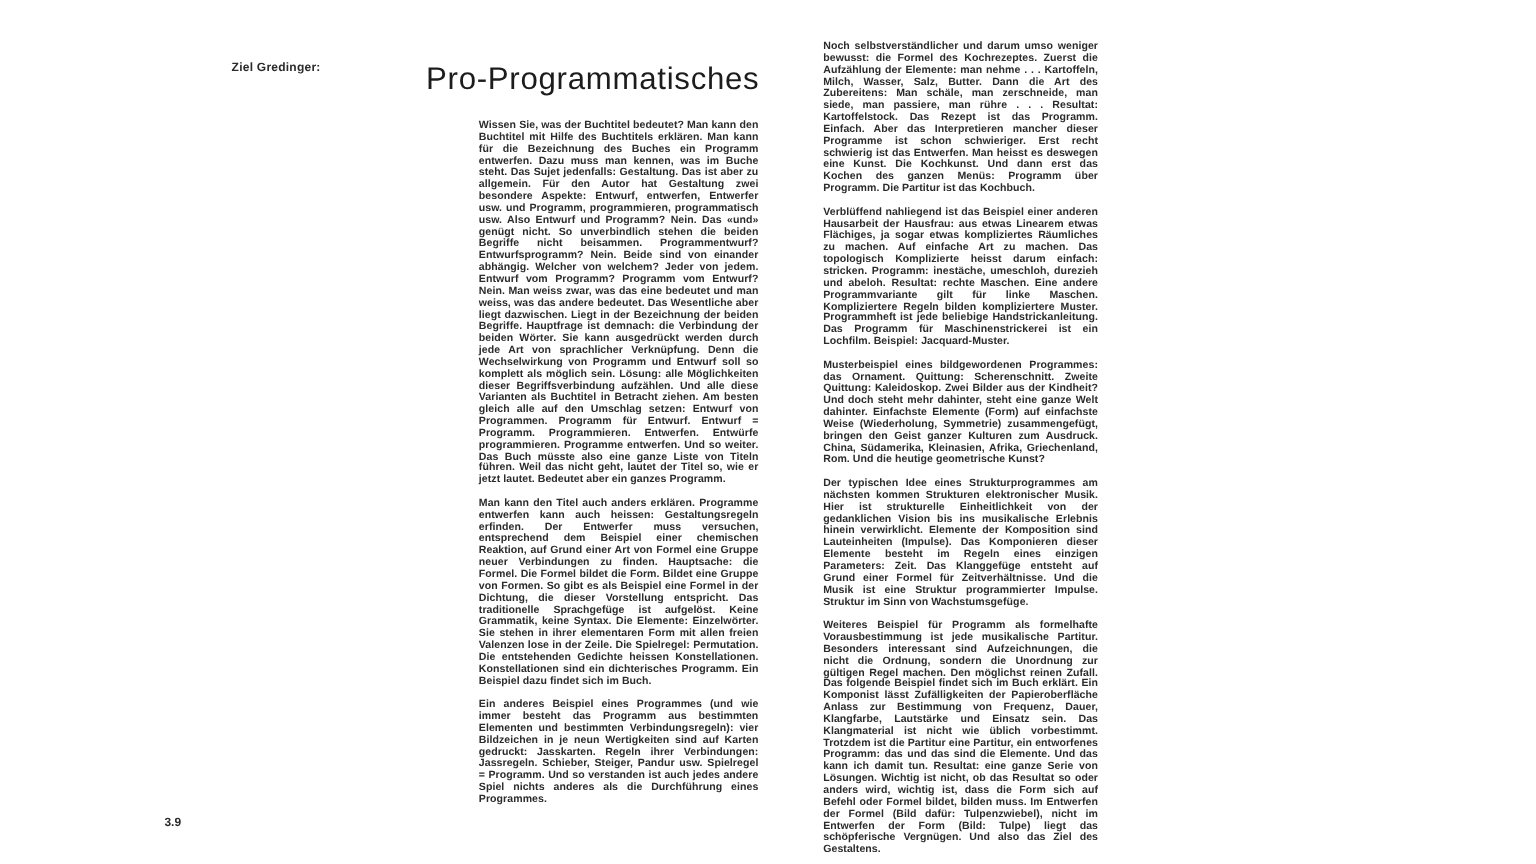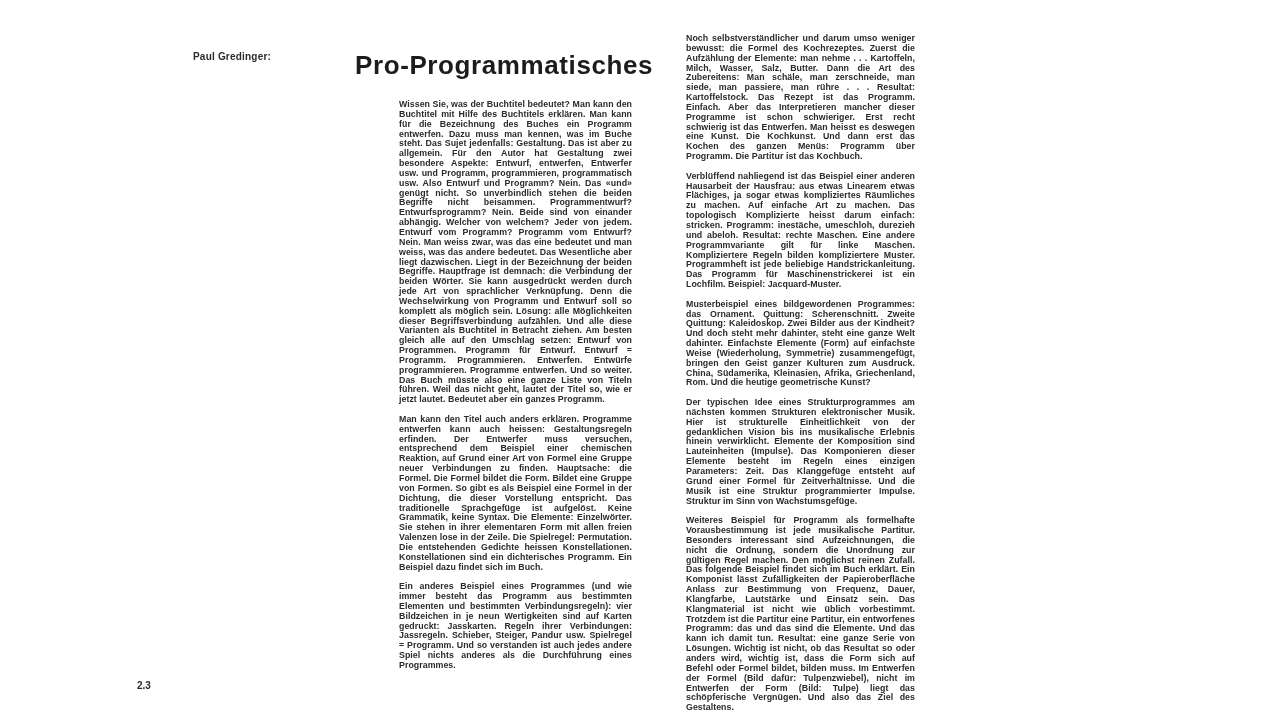--- a/index.html
+++ b/index.html
@@ -23,21 +23,21 @@
     font-weight: 700;
     letter-spacing: 0.2px;
     color: #2b2b2b;
     white-space: nowrap;
   }
   .page-title {
     position: absolute;
     left: 355px;
     top: 33px;
     font-size: 26px;
-    font-weight: 700;
+    font-weight: 400;
     letter-spacing: 0.6px;
     color: #1c1c1c;
     white-space: nowrap;
   }
   .text-col {
     position: absolute;
     width: 233px;
   }
   .text-col.left  { left: 399px; top: 100px; }
   .text-col.right { left: 686px; top: 34px; width: 229px; }
@@ -58,31 +58,31 @@
     left: 137px;
     top: 680px;
     font-size: 10px;
     font-weight: 700;
     color: #2b2b2b;
   }
 </style>
 </head>
 <body>
 
-<div class="author">Paul Gredinger:</div>
+<div class="author">Ziel Gredinger:</div>
 
 <h1 class="page-title">Pro-Programmatisches</h1>
 
 <div class="text-col left">
   <p>Wissen Sie, was der Buchtitel bedeutet? Man kann den Buchtitel mit Hilfe des Buchtitels erklären. Man kann für die Bezeichnung des Buches ein Programm entwerfen. Dazu muss man kennen, was im Buche steht. Das Sujet jedenfalls: Gestaltung. Das ist aber zu allgemein. Für den Autor hat Gestaltung zwei besondere Aspekte: Entwurf, entwerfen, Entwerfer usw. und Programm, programmieren, programmatisch usw. Also Entwurf und Programm? Nein. Das «und» genügt nicht. So unverbindlich stehen die beiden Begriffe nicht beisammen. Programmentwurf? Entwurfsprogramm? Nein. Beide sind von einander abhängig. Welcher von welchem? Jeder von jedem. Entwurf vom Programm? Programm vom Entwurf? Nein. Man weiss zwar, was das eine bedeutet und man weiss, was das andere bedeutet. Das Wesentliche aber liegt dazwischen. Liegt in der Bezeichnung der beiden Begriffe. Hauptfrage ist demnach: die Verbindung der beiden Wörter. Sie kann ausgedrückt werden durch jede Art von sprachlicher Verknüpfung. Denn die Wechselwirkung von Programm und Entwurf soll so komplett als möglich sein. Lösung: alle Möglichkeiten dieser Begriffsverbindung aufzählen. Und alle diese Varianten als Buchtitel in Betracht ziehen. Am besten gleich alle auf den Umschlag setzen: Entwurf von Programmen. Programm für Entwurf. Entwurf = Programm. Programmieren. Entwerfen. Entwürfe programmieren. Programme entwerfen. Und so weiter. Das Buch müsste also eine ganze Liste von Titeln führen. Weil das nicht geht, lautet der Titel so, wie er jetzt lautet. Bedeutet aber ein ganzes Programm.</p>
   <p>Man kann den Titel auch anders erklären. Programme entwerfen kann auch heissen: Gestaltungsregeln erfinden. Der Entwerfer muss versuchen, entsprechend dem Beispiel einer chemischen Reaktion, auf Grund einer Art von Formel eine Gruppe neuer Verbindungen zu finden. Hauptsache: die Formel. Die Formel bildet die Form. Bildet eine Gruppe von Formen. So gibt es als Beispiel eine Formel in der Dichtung, die dieser Vorstellung entspricht. Das traditionelle Sprachgefüge ist aufgelöst. Keine Grammatik, keine Syntax. Die Elemente: Einzelwörter. Sie stehen in ihrer elementaren Form mit allen freien Valenzen lose in der Zeile. Die Spielregel: Permutation. Die entstehenden Gedichte heissen Konstellationen. Konstellationen sind ein dichterisches Programm. Ein Beispiel dazu findet sich im Buch.</p>
   <p>Ein anderes Beispiel eines Programmes (und wie immer besteht das Programm aus bestimmten Elementen und bestimmten Verbindungsregeln): vier Bildzeichen in je neun Wertigkeiten sind auf Karten gedruckt: Jasskarten. Regeln ihrer Verbindungen: Jassregeln. Schieber, Steiger, Pandur usw. Spielregel = Programm. Und so verstanden ist auch jedes andere Spiel nichts anderes als die Durchführung eines Programmes.</p>
 </div>
 
 <div class="text-col right">
   <p>Noch selbstverständlicher und darum umso weniger bewusst: die Formel des Kochrezeptes. Zuerst die Aufzählung der Elemente: man nehme . . . Kartoffeln, Milch, Wasser, Salz, Butter. Dann die Art des Zubereitens: Man schäle, man zerschneide, man siede, man passiere, man rühre . . . Resultat: Kartoffelstock. Das Rezept ist das Programm. Einfach. Aber das Interpretieren mancher dieser Programme ist schon schwieriger. Erst recht schwierig ist das Entwerfen. Man heisst es deswegen eine Kunst. Die Kochkunst. Und dann erst das Kochen des ganzen Menüs: Programm über Programm. Die Partitur ist das Kochbuch.</p>
   <p>Verblüffend nahliegend ist das Beispiel einer anderen Hausarbeit der Hausfrau: aus etwas Linearem etwas Flächiges, ja sogar etwas kompliziertes Räumliches zu machen. Auf einfache Art zu machen. Das topologisch Komplizierte heisst darum einfach: stricken. Programm: inestäche, umeschloh, durezieh und abeloh. Resultat: rechte Maschen. Eine andere Programmvariante gilt für linke Maschen. Kompliziertere Regeln bilden kompliziertere Muster. Programmheft ist jede beliebige Handstrickanleitung. Das Programm für Maschinenstrickerei ist ein Lochfilm. Beispiel: Jacquard-Muster.</p>
   <p>Musterbeispiel eines bildgewordenen Programmes: das Ornament. Quittung: Scherenschnitt. Zweite Quittung: Kaleidoskop. Zwei Bilder aus der Kindheit? Und doch steht mehr dahinter, steht eine ganze Welt dahinter. Einfachste Elemente (Form) auf einfachste Weise (Wiederholung, Symmetrie) zusammengefügt, bringen den Geist ganzer Kulturen zum Ausdruck. China, Südamerika, Kleinasien, Afrika, Griechenland, Rom. Und die heutige geometrische Kunst?</p>
   <p>Der typischen Idee eines Strukturprogrammes am nächsten kommen Strukturen elektronischer Musik. Hier ist strukturelle Einheitlichkeit von der gedanklichen Vision bis ins musikalische Erlebnis hinein verwirklicht. Elemente der Komposition sind Lauteinheiten (Impulse). Das Komponieren dieser Elemente besteht im Regeln eines einzigen Parameters: Zeit. Das Klanggefüge entsteht auf Grund einer Formel für Zeitverhältnisse. Und die Musik ist eine Struktur programmierter Impulse. Struktur im Sinn von Wachstumsgefüge.</p>
   <p>Weiteres Beispiel für Programm als formelhafte Vorausbestimmung ist jede musikalische Partitur. Besonders interessant sind Aufzeichnungen, die nicht die Ordnung, sondern die Unordnung zur gültigen Regel machen. Den möglichst reinen Zufall. Das folgende Beispiel findet sich im Buch erklärt. Ein Komponist lässt Zufälligkeiten der Papieroberfläche Anlass zur Bestimmung von Frequenz, Dauer, Klangfarbe, Lautstärke und Einsatz sein. Das Klangmaterial ist nicht wie üblich vorbestimmt. Trotzdem ist die Partitur eine Partitur, ein entworfenes Programm: das und das sind die Elemente. Und das kann ich damit tun. Resultat: eine ganze Serie von Lösungen. Wichtig ist nicht, ob das Resultat so oder anders wird, wichtig ist, dass die Form sich auf Befehl oder Formel bildet, bilden muss. Im Entwerfen der Formel (Bild dafür: Tulpenzwiebel), nicht im Entwerfen der Form (Bild: Tulpe) liegt das schöpferische Vergnügen. Und also das Ziel des Gestaltens.</p>
 </div>
 
-<div class="page-number">2.3</div>
+<div class="page-number">3.9</div>
 
 </body></html>

